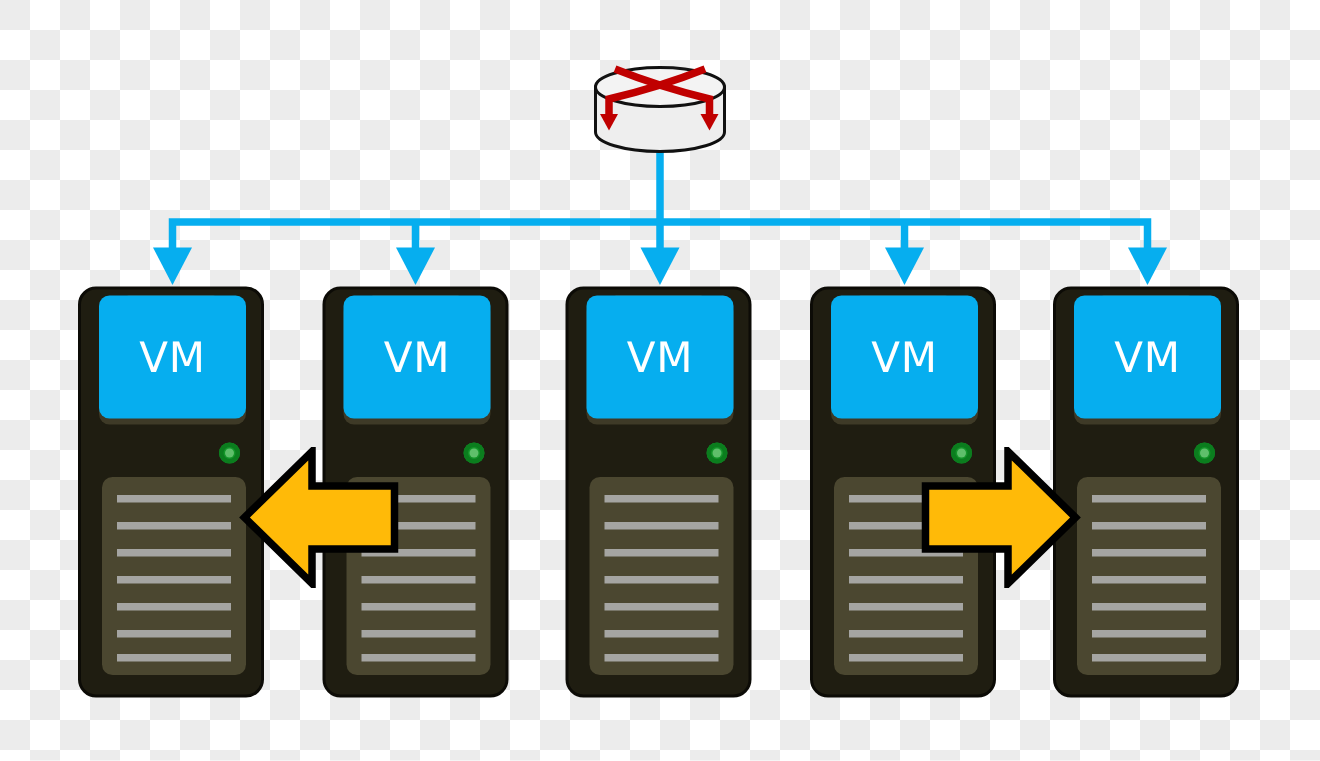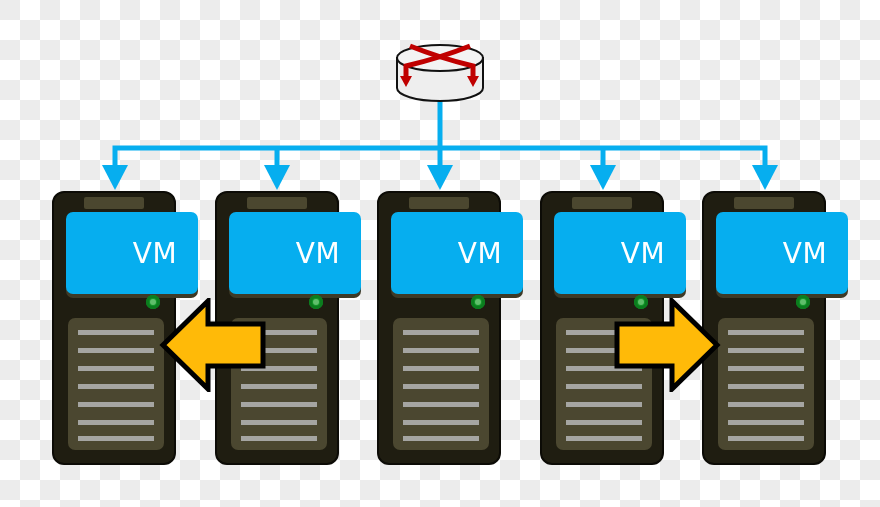--- a/index.html
+++ b/index.html
@@ -17,27 +17,26 @@
   .server {
     position:absolute; top:191px; width:124px; height:274px;
     background:#1f1d11; border:2px solid #0c0b06; border-radius:12px;
     box-sizing:border-box;
   }
   .server .vent-top {
     position:absolute; left:30px; top:4px; width:60px; height:12px;
     background:#4b472f; border-radius:2px;
   }
   .server .screen {
-    position:absolute; left:12px; top:19px; width:86px; height:82px;
+    position:absolute; left:12px; top:4px; width:98px; height:82px;
     background:#06aeef; border-radius:7px;
     box-shadow:0 4px 0 #3e3a27;
     display:flex; align-items:center; justify-content:center;
     color:#ffffff; font-size:28px; letter-spacing:0.5px;
     font-family:"DejaVu Sans", sans-serif;
-    padding-left:46px;
   }
   .server .led {
     position:absolute; right:14px; top:102px; width:14px; height:14px;
     border-radius:50%; background:#14962a; box-shadow:inset 0 0 0 3px #0b7d1e;
   }
   .server .led::after {
     content:""; position:absolute; left:4px; top:4px; width:6px; height:6px;
     border-radius:50%; background:#5fbf6b;
   }
   .server .bay {

